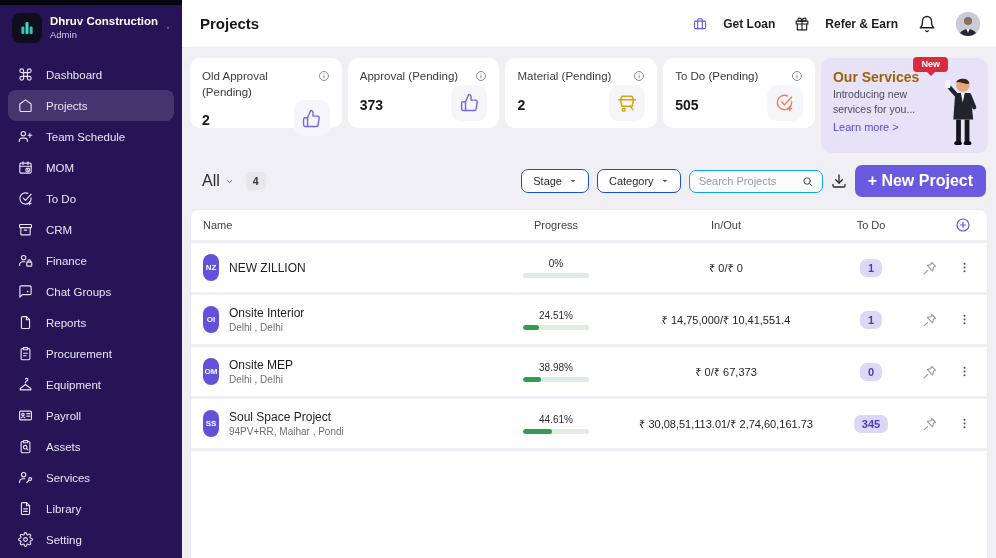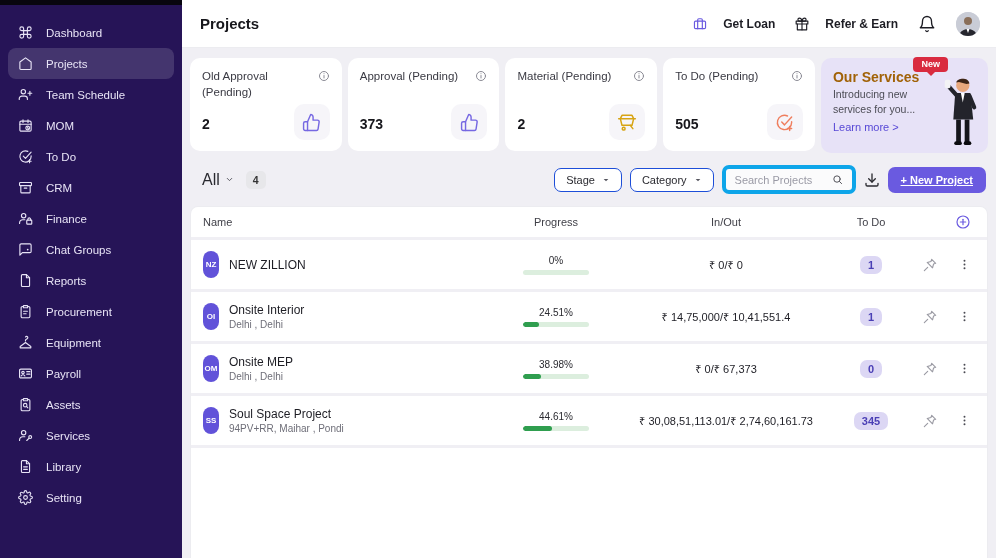--- a/index.html
+++ b/index.html
@@ -26,21 +26,21 @@
   .topbar { height:48px; background:#ffffff; border-bottom:1px solid #ececf0; display:flex; align-items:center; padding:0 16px 0 18px; gap:20px; flex-shrink:0; }
   .page-title { font-size:15px; font-weight:bold; color:#17171c; margin-right:auto; }
   .topbar-link { display:flex; align-items:center; gap:16px; font-size:12px; font-weight:600; color:#1d1d24; cursor:pointer; }
   .icon-btn { cursor:pointer; display:flex; align-items:center; }
   .avatar { width:24px; height:24px; border-radius:50%; background:#d4d6de; overflow:hidden; cursor:pointer; }
 
   .content { flex:1; padding:10px 8px 0 8px; display:flex; flex-direction:column; min-height:0; }
 
   
   .stats-row { display:flex; gap:6px; flex-shrink:0; }
-  .stat-card { flex:1; background:#ffffff; border-radius:10px; padding:11px 12px; height:93px; display:flex; flex-direction:column; }
+  .stat-card { flex:1; background:#ffffff; border-radius:10px; padding:11px 12px; height:70px; display:flex; flex-direction:column; }
   .stat-head { display:flex; justify-content:space-between; gap:6px; }
   .stat-title { font-size:11.5px; color:#3a3a43; line-height:1.35; }
   .stat-foot { margin-top:auto; display:flex; align-items:flex-end; justify-content:space-between; }
   .stat-value { font-size:14px; font-weight:bold; color:#17171c; padding-bottom:8px; }
   .stat-iconbox { width:36px; height:36px; border-radius:10px; background:#f6f5f9; display:flex; align-items:center; justify-content:center; }
   .info-ic { flex-shrink:0; margin-top:1px; }
 
   .services-card { flex:1.12; background:#e7e2f7; border-radius:10px; padding:11px 12px; height:95px; position:relative; display:flex; gap:4px; }
   .services-title { font-size:14px; font-weight:bold; color:#a16207; margin-bottom:2px; }
   .services-desc { font-size:10.5px; color:#4c4c55; line-height:1.4; }
@@ -48,24 +48,24 @@
   .new-badge { position:absolute; top:-1px; right:40px; background:#d92b3f; color:#fff; font-size:9px; font-weight:bold; padding:2px 8px 3px; border-radius:4px; }
   .new-badge::after { content:""; position:absolute; left:50%; transform:translateX(-50%); top:100%; border:4px solid transparent; border-top-color:#d92b3f; }
   .man-wrap { position:absolute; right:10px; bottom:6px; }
 
   
   .filter-row { display:flex; align-items:center; gap:8px; margin-top:12px; padding:0 2px; flex-shrink:0; }
   .all-group { display:flex; align-items:center; gap:12px; margin-right:auto; padding-left:10px; }
   .all-label { display:flex; align-items:center; gap:5px; font-size:16px; color:#2a2a30; cursor:pointer; }
   .count-badge { background:#e7e7ea; border-radius:5px; font-size:10.5px; font-weight:600; color:#333; padding:3px 7px; }
   .select-pill { display:flex; align-items:center; gap:7px; background:#fff; border:1px solid #1d4ed8; border-radius:7px; padding:5px 11px; font-size:11px; color:#2a2a30; cursor:pointer; }
-  .search-box { display:flex; align-items:center; gap:6px; background:#fbfbfc; border:4px solid #0ea5e9; border-radius:7px; padding:4px 9px; width:134px; }
+  .search-box { display:flex; align-items:center; gap:6px; background:#fbfbfc; border:1px solid #0ea5e9; border-radius:7px; padding:4px 9px; width:134px; }
   .search-box input { border:none; outline:none; background:transparent; font-size:11px; width:100%; color:#333; }
   .search-box input::placeholder { color:#9a9aa5; }
-  .new-project-btn { background:#6a5ae0; color:#ffffff; font-size:11px; font-weight:600; border:none; border-radius:7px; padding:7px 13px; cursor:pointer;text-decoration:underline; }
+  .new-project-btn { background:#6a5ae0; color:#ffffff; font-size:16px; font-weight:600; border:none; border-radius:7px; padding:7px 13px; cursor:pointer; }
 
   
   .table-panel { margin-top:12px; flex:1; min-height:0; display:flex; flex-direction:column; gap:3px; background:#f0eff4; border:1px solid #ececf0; border-bottom:none; border-radius:8px 8px 0 0; overflow:hidden; }
   .t-head, .t-row { display:grid; grid-template-columns:290px 150px 190px 100px 1fr; align-items:center; background:#ffffff; }
   .t-head { height:30px; font-size:11px; color:#3f3f47; flex-shrink:0; }
   .t-row { height:49px; flex-shrink:0; }
   .t-filler { background:#ffffff; flex:1; }
   .c-name { display:flex; align-items:center; gap:10px; padding-left:12px; }
   .avatar-sq { width:16px; height:27px; border-radius:8px; background:#6152d9; color:#fff; font-size:8px; font-weight:bold; display:flex; align-items:center; justify-content:center; flex-shrink:0; }
   .name-text { font-size:12px; color:#1d1d24; }
@@ -79,20 +79,36 @@
   .c-inout { font-size:11px; color:#1d1d24; text-align:center; }
   .todo-badge { background:#dcd7f4; color:#4a3fb5; font-weight:bold; font-size:11px; border-radius:7px; padding:3px 8px; min-width:22px; text-align:center; display:inline-block; }
   .c-actions { display:flex; align-items:center; justify-content:flex-end; gap:20px; padding-right:16px; }
   .head-left-pad { padding-left:12px; }
 </style>
 </head>
 <body>
 
 <aside class="sidebar">
   <div class="sidebar-topstrip"></div>
+  <div class="brand">
+    <div class="brand-logo">
+      <svg width="18" height="18" viewBox="0 0 24 24">
+        <rect x="4.5" y="10" width="4" height="10" rx="1.5" fill="#2fc7ae"></rect>
+        <rect x="10" y="4" width="4" height="16" rx="1.5" fill="#47d8c2"></rect>
+        <rect x="15.5" y="10" width="4" height="10" rx="1.5" fill="#2fc7ae"></rect>
+      </svg>
+    </div>
+    <div class="brand-text">
+      <div class="brand-name">Dhruv Construction</div>
+      <div class="brand-role">Admin</div>
+    </div>
+    <svg class="brand-caret" width="10" height="10" viewBox="0 0 24 24" fill="currentColor">
+        <path d="M5 9l7 7 7-7z"></path>
+      </svg>
+  </div>
 
   <nav class="nav">
     <div class="nav-item">
       <svg viewBox="0 0 24 24" fill="none" stroke-width="1.8" stroke-linecap="round" stroke-linejoin="round">
           <path d="M18 3a3 3 0 0 0-3 3v12a3 3 0 1 0 3-3H6a3 3 0 1 0 3 3V6a3 3 0 1 0-3 3h12a3 3 0 0 0 3-3 3 3 0 0 0-3-3z"></path>
         </svg>
       <span>Dashboard</span>
     </div>
     <div class="nav-item active">
       <svg viewBox="0 0 24 24" fill="none" stroke-width="1.8" stroke-linecap="round" stroke-linejoin="round">

